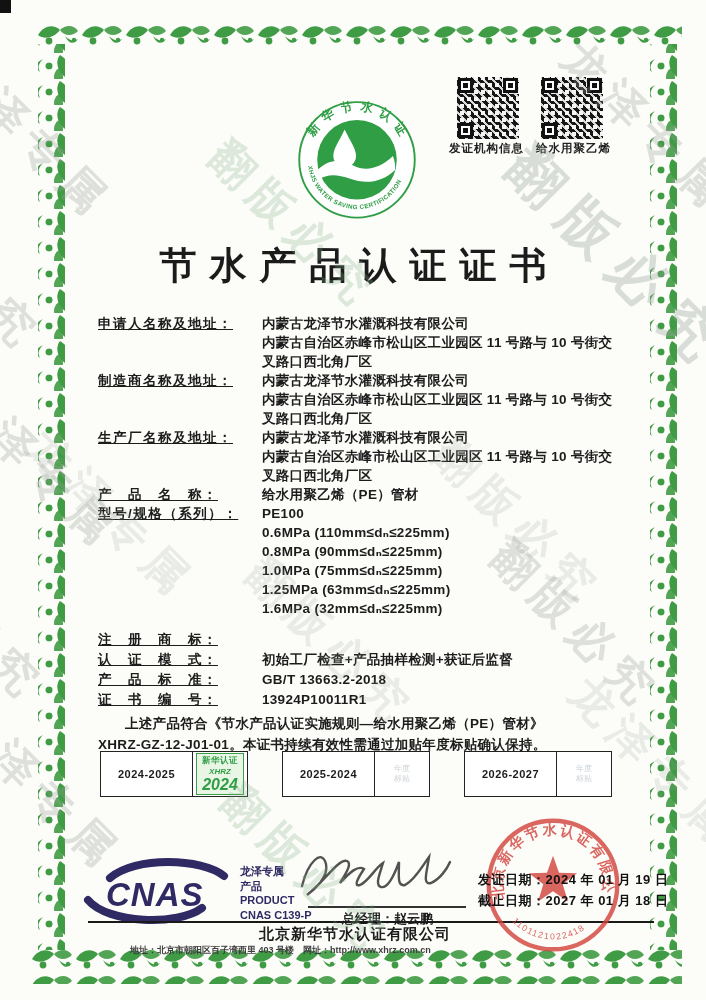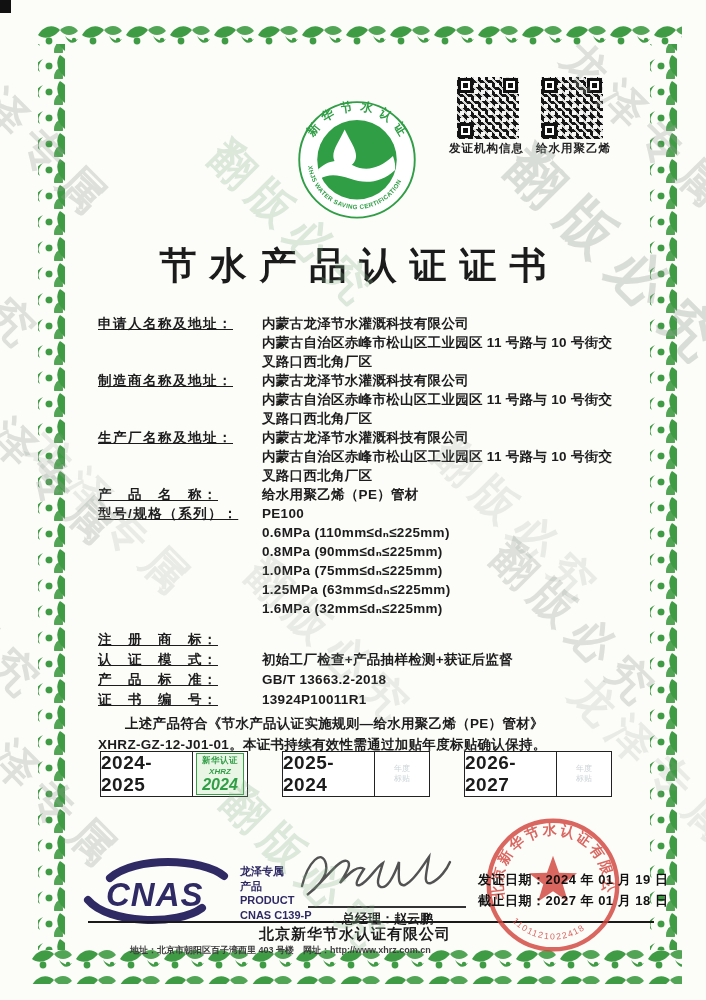--- a/index.html
+++ b/index.html
@@ -42,21 +42,21 @@
   .flabel{width:164px;flex:0 0 164px;font-weight:700;letter-spacing:1.5px;text-decoration:underline;}
   .fvalue{flex:1;letter-spacing:0.3px;}
   .fields2{margin-top:12px;line-height:20px;}
   .statement{margin-top:4px;line-height:20.5px;letter-spacing:0.3px;}
   .statement .ind{text-indent:2em;}
 
   
   .year-table{left:100px;top:751px;width:512px;display:flex;justify-content:space-between;z-index:4;}
   .ybox{width:148px;height:46px;border:1.2px solid #222;display:flex;box-sizing:border-box;background:#fff;}
   .ycell{flex:1;border-right:1.2px solid #222;display:flex;align-items:center;justify-content:center;
-         font-size:19px;font-weight:700;letter-spacing:0.5px;}
+         font-size:11px;font-weight:700;letter-spacing:0.5px;}
   .scell{width:54px;display:flex;align-items:center;justify-content:center;}
   .sticker{width:46px;height:40px;background:#e9f6e6;border:1.5px solid #3aa048;border-radius:0;
            display:flex;flex-direction:column;align-items:center;justify-content:center;color:#2f9e45;}
   .st1{font-size:8.5px;font-weight:700;letter-spacing:0.5px;}
   .st2{font-size:8px;font-weight:700;font-style:italic;}
   .st3{font-size:16px;font-weight:800;font-style:italic;}
   .ghost{font-size:8px;line-height:10px;width:20px;text-align:center;color:#9aa7b0;opacity:.5;}
 
   
   .cnas-text{left:240px;top:864px;z-index:4;font-size:11px;font-weight:700;line-height:14.5px;color:#2f2a63;}

